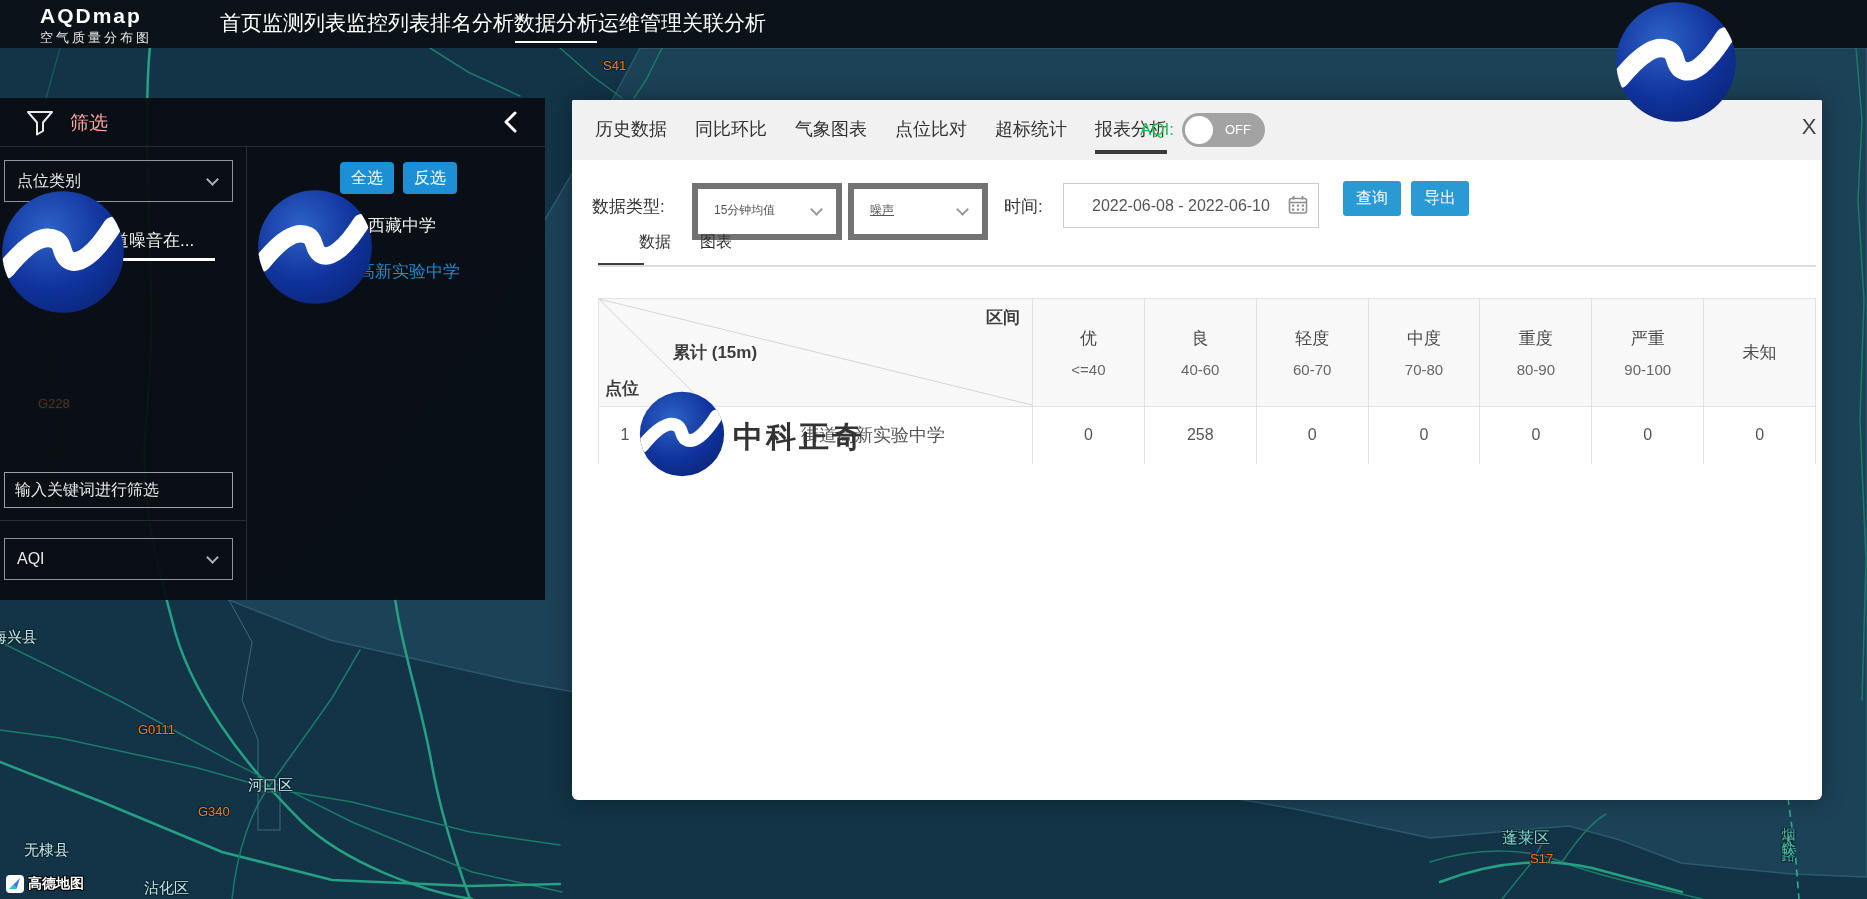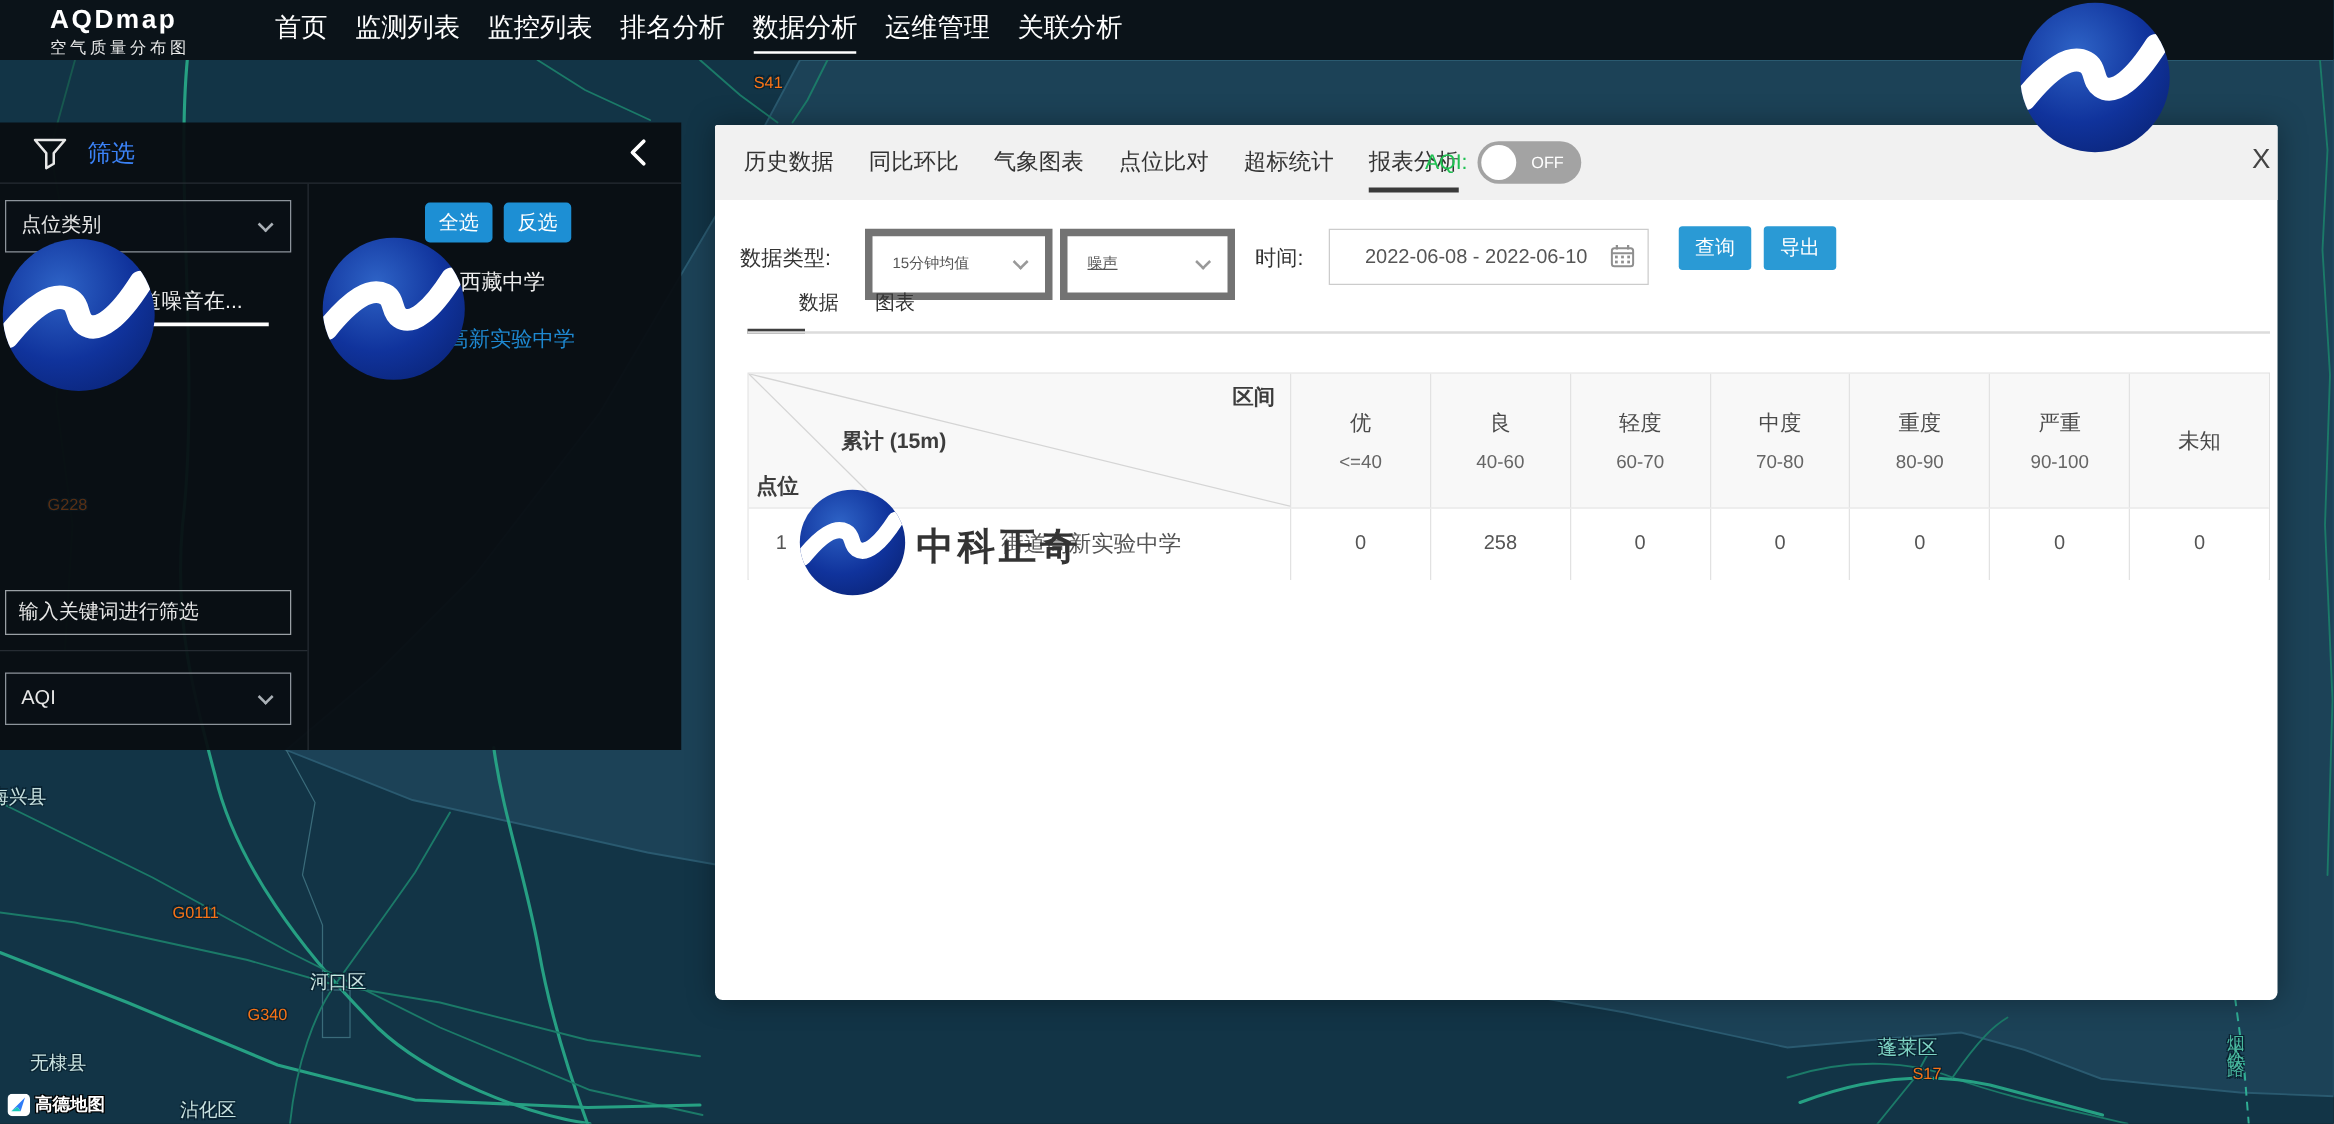--- a/index.html
+++ b/index.html
@@ -26,29 +26,29 @@
 
   #attribution{position:absolute;left:6px;top:875px;z-index:25;display:flex;align-items:center;gap:4px;justify-content:center;}
   #attribution span{color:#fff;font-size:14px;font-weight:bold;
     text-shadow:1px 1px 0 #000,-1px 1px 0 #000,1px -1px 0 #000,-1px -1px 0 #000;}
 
   
   #nav{position:absolute;left:0;top:0;width:1867px;height:48px;background:#0b1319;z-index:30;}
   #logo-block{position:absolute;left:40px;top:4px;}
   #logo-title{color:#fff;font-size:21px;font-weight:bold;letter-spacing:2px;}
   #logo-sub{color:#e8e8e8;font-size:13px;letter-spacing:3px;margin-top:1px;}
-  #nav-menu{position:absolute;left:220px;top:0;height:48px;display:flex;gap:22px;align-items:center;}
+  #nav-menu{position:absolute;left:220px;top:0;height:48px;display:flex;align-items:center;}
   .nav-item{color:#fff;font-size:21px;height:48px;line-height:46px;cursor:pointer;position:relative;}
   .nav-item.active::after{content:"";position:absolute;left:1px;right:1px;bottom:5px;height:2px;background:#fff;}
   #nav-right{position:absolute;right:0;top:0;height:48px;z-index:45;}
 
   
   #sidebar{position:absolute;left:0;top:98px;width:545px;height:502px;background:rgba(9,13,17,0.94);z-index:20;color:#eee;}
   #sb-header{position:absolute;left:0;top:0;width:100%;height:49px;border-bottom:1px solid #262c33;}
-  #sb-title{position:absolute;left:70px;top:12px;font-size:19px;color:#3b82f6;}
+  #sb-title{position:absolute;left:70px;top:12px;font-size:19px;color:#fca5a5;}
   #funnel-icon{position:absolute;left:26px;top:11px;}
   #collapse-arrow{position:absolute;left:498px;top:10px;cursor:pointer;}
   #sb-vdivider{position:absolute;left:246px;top:49px;width:1px;height:453px;background:#262c33;}
   .sb-select{position:absolute;width:229px;height:42px;border:1px solid #8d949b;background:rgba(10,16,22,.4);
     color:#e8e8e8;font-size:16px;line-height:40px;padding-left:12px;cursor:pointer;}
   .chev{position:absolute;right:15px;top:14px;width:9px;height:9px;border-right:2px solid #aab0b6;border-bottom:2px solid #aab0b6;transform:rotate(45deg);}
   #cat-select{left:4px;top:62px;}
   #aqi-select{left:4px;top:440px;}
   #cat-item{position:absolute;left:112px;top:131px;font-size:17px;color:#f0f0f0;cursor:pointer;}
   #cat-item-underline{position:absolute;left:118px;top:160px;width:97px;height:3px;background:#fff;}

